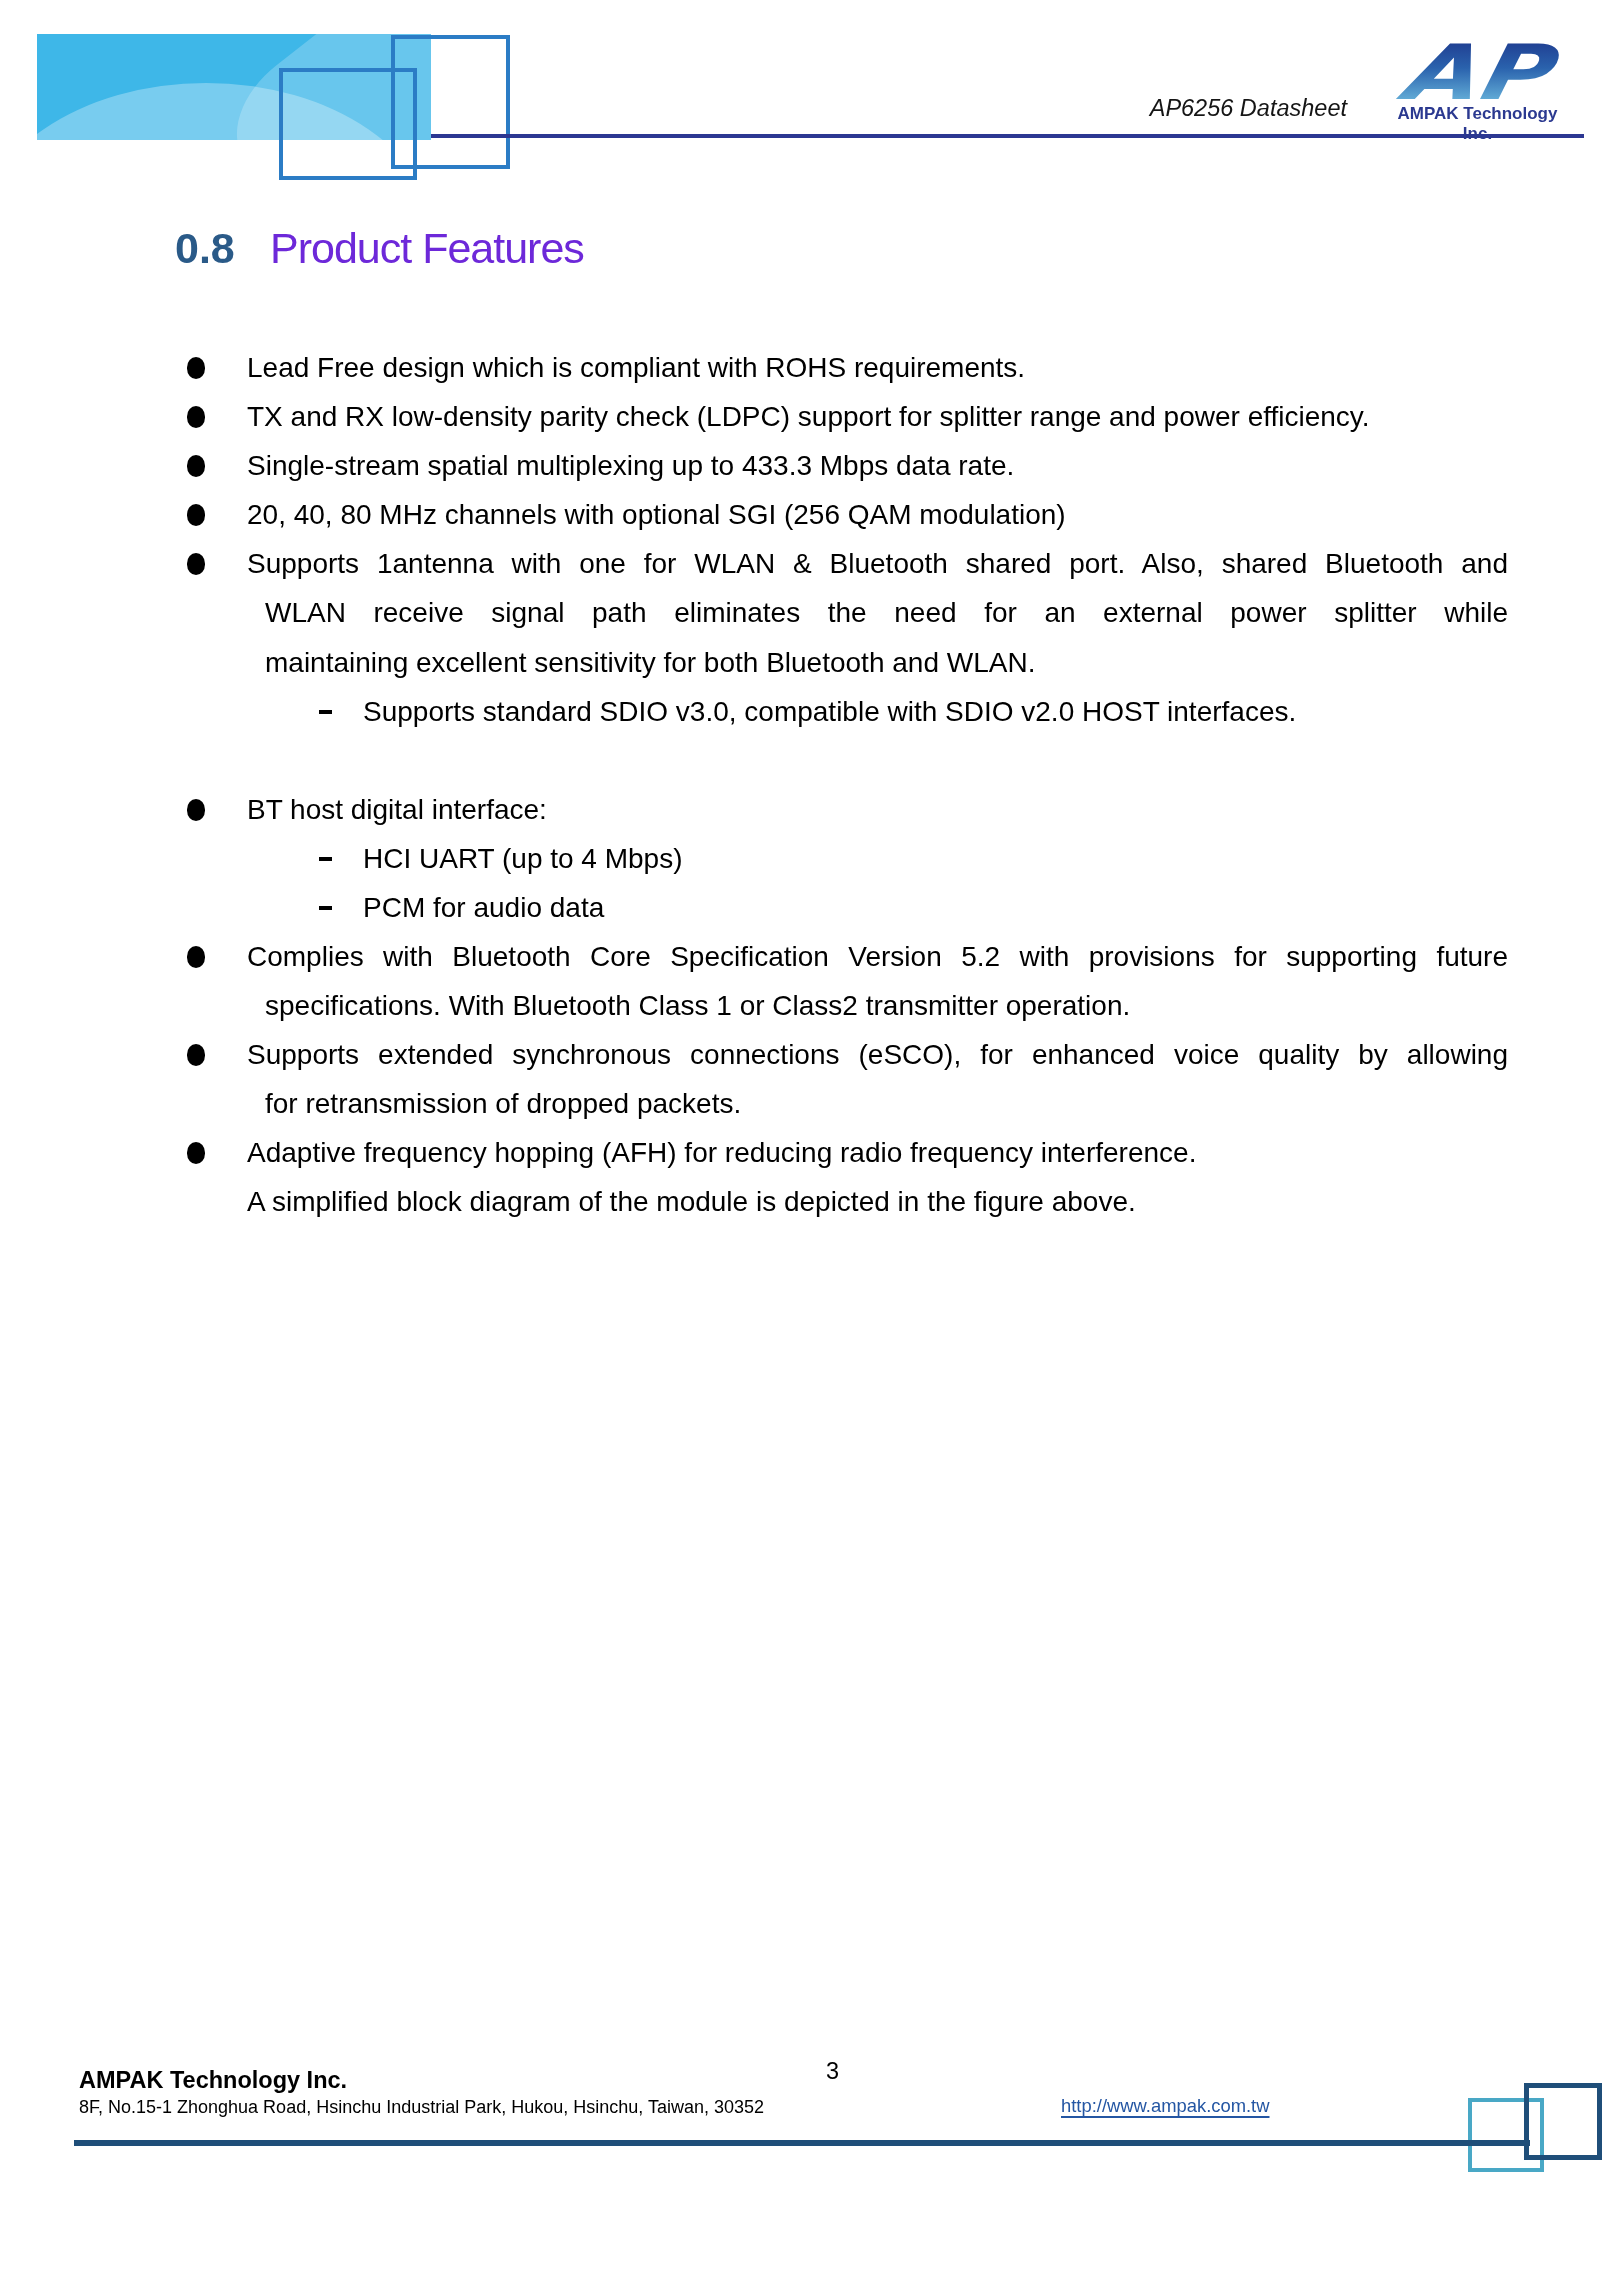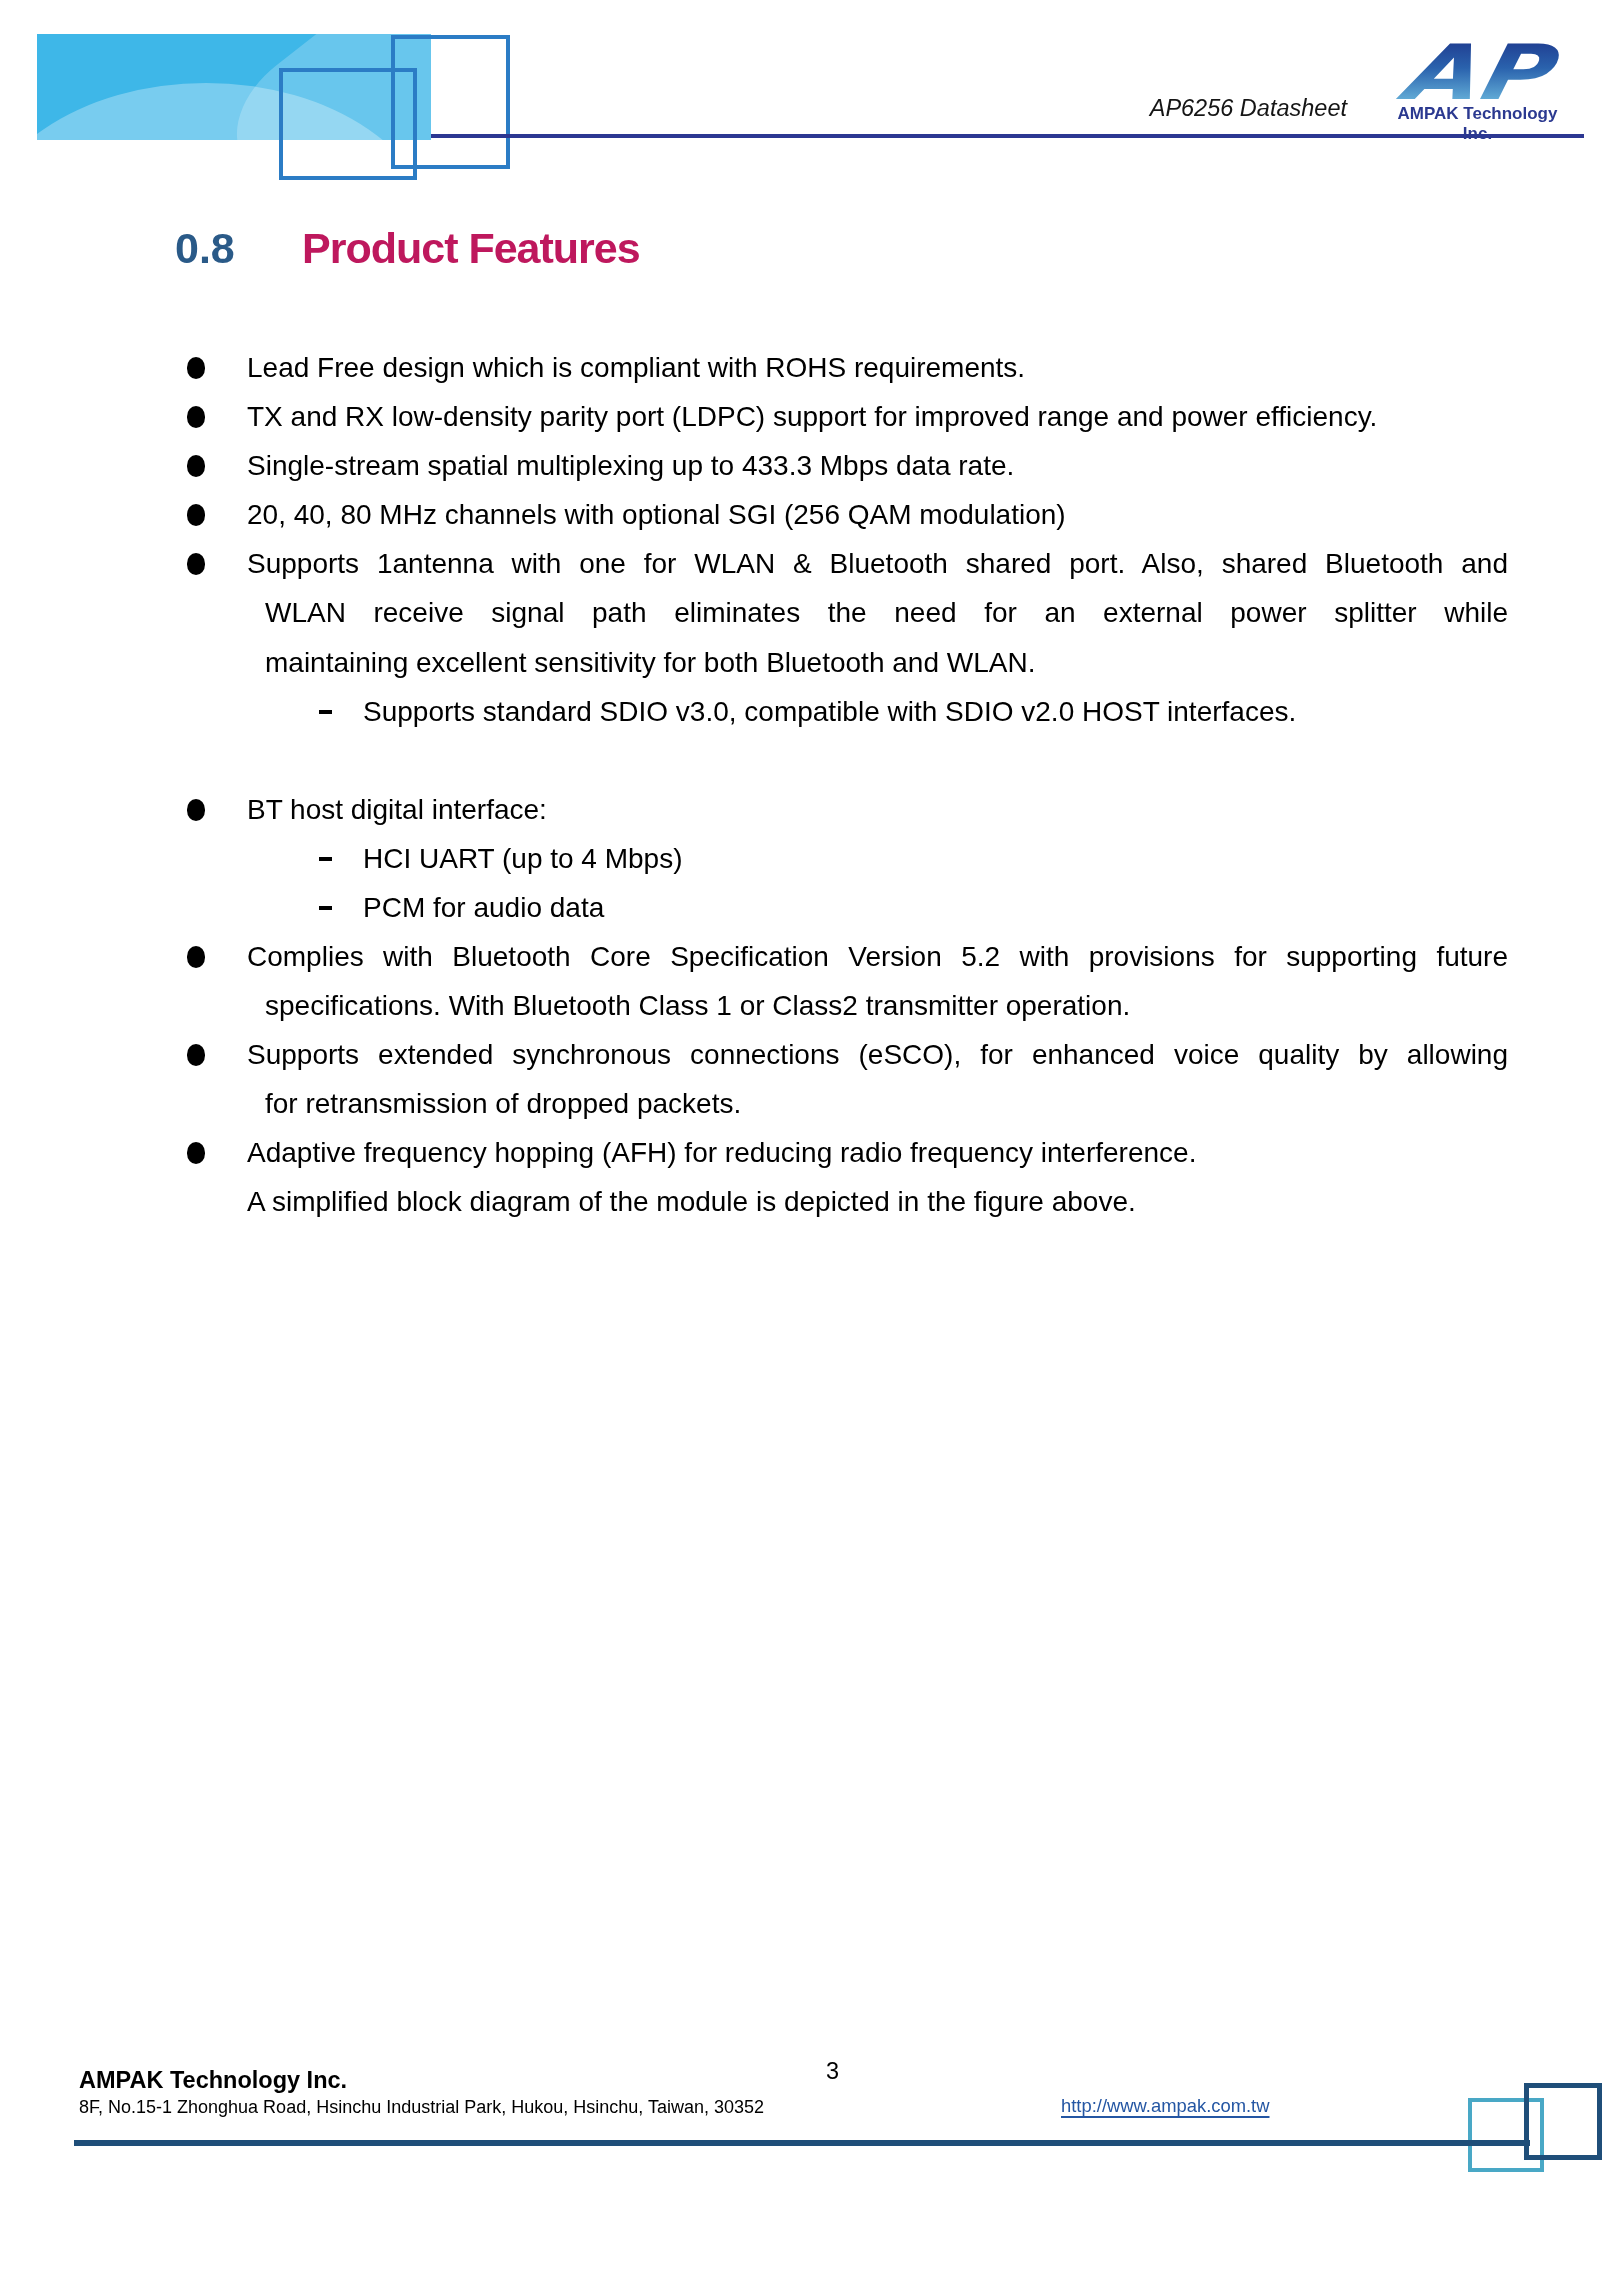--- a/index.html
+++ b/index.html
@@ -21,22 +21,22 @@
   .doc-title{position:absolute;right:276px;top:95px;font-size:23.5px;font-style:italic;
              color:#151515;z-index:5;}
 
   .logo-box{position:absolute;left:1387px;top:40px;width:185px;height:62px;z-index:5;}
   .logo-company{position:absolute;left:1383px;top:104px;width:189px;text-align:center;
              font-size:17px;font-weight:bold;color:#2b3990;z-index:5;letter-spacing:0px;}
 
   
   .h-num{position:absolute;left:175px;top:227px;font-size:43px;font-weight:bold;
          color:#2a5a88;line-height:43px;}
-  .h-title{position:absolute;left:302px;top:227px;font-size:43px;font-weight:bold;
-         color:#be185d;line-height:43px;letter-spacing:-1px;}
+  .h-title{position:absolute;left:270px;top:227px;font-size:43px;font-weight:normal;
+         color:#6d28d9;line-height:43px;letter-spacing:-1px;}
 
   
   .ln{position:absolute;font-size:28px;line-height:49px;color:#000;white-space:nowrap;margin-left:10px;}
   .b,.p{left:237px;}
   .c{left:255px;}
   .d{left:353px;}
   .bj{left:237px;width:1261px;white-space:normal;text-align:justify;text-align-last:justify;}
   .cj{left:255px;width:1243px;white-space:normal;text-align:justify;text-align-last:justify;}
   .dot{position:absolute;left:-60px;top:14px;width:18.4px;height:21.5px;background:#000;
        border-radius:50%;}
@@ -80,21 +80,21 @@
       </defs>
       <text x="58" y="116" font-family="'DejaVu Sans',sans-serif" font-weight="bold" font-style="italic" font-size="150" fill="url(#lg)" textLength="290" lengthAdjust="spacingAndGlyphs" transform="skewX(-14)">AP</text>
     </svg>
   </div>
   <div class="logo-company">AMPAK Technology Inc.</div>
 
   <span class="h-num">0.8</span>
   <span class="h-title">Product Features</span>
 
   <div class="ln b" style="top:343px"><span class="dot"></span><span>Lead Free design which is compliant with ROHS requirements.</span></div>
-  <div class="ln b" style="top:392px"><span class="dot"></span><span>TX and RX low-density parity port (LDPC) support for improved range and power efficiency.</span></div>
+  <div class="ln b" style="top:392px"><span class="dot"></span><span>TX and RX low-density parity check (LDPC) support for splitter range and power efficiency.</span></div>
   <div class="ln b" style="top:441px"><span class="dot"></span><span>Single-stream spatial multiplexing up to 433.3 Mbps data rate.</span></div>
   <div class="ln b" style="top:490px"><span class="dot"></span><span>20, 40, 80 MHz channels with optional SGI (256 QAM modulation)</span></div>
 
   <div class="ln bj" style="top:539px"><span class="dot"></span><span>Supports 1antenna with one for WLAN &amp; Bluetooth shared port. Also, shared Bluetooth and</span></div>
   <div class="ln cj" style="top:588px"><span>WLAN receive signal path eliminates the need for an external power splitter while</span></div>
   <div class="ln c" style="top:638px"><span>maintaining excellent sensitivity for both Bluetooth and WLAN.</span></div>
   <div class="ln d" style="top:687px"><span class="dash"></span><span>Supports standard SDIO v3.0, compatible with SDIO v2.0 HOST interfaces.</span></div>
 
   <div class="ln b" style="top:785px"><span class="dot"></span><span>BT host digital interface:</span></div>
   <div class="ln d" style="top:834px"><span class="dash"></span><span>HCI UART (up to 4 Mbps)</span></div>

